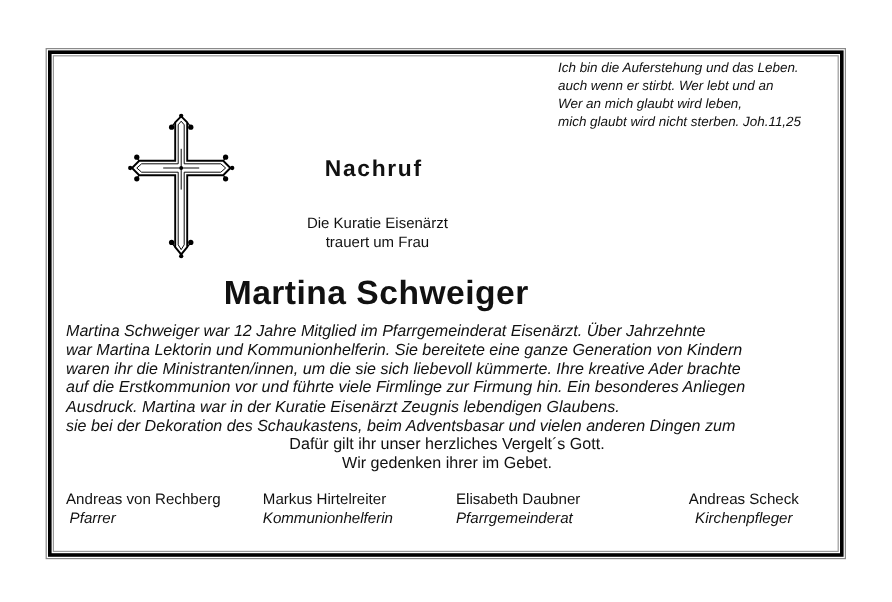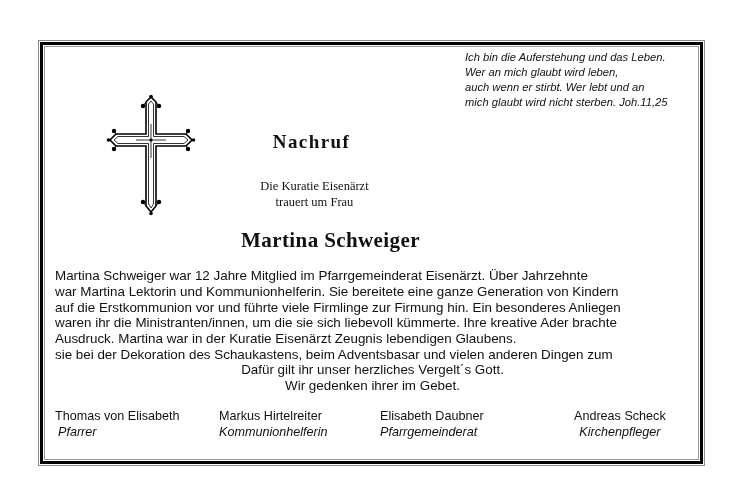--- a/index.html
+++ b/index.html
@@ -8,48 +8,48 @@
   .frame { position:absolute; left:38px; top:40px; width:667px; height:426px;
            border:1px solid #8a8a8a; box-sizing:border-box; }
   .frame-inner { position:absolute; left:1px; top:1px; right:1px; bottom:1px;
            border:3px solid #000; }
   .frame-inner2 { position:absolute; left:1px; top:1px; right:1px; bottom:1px;
            border:1px solid #9a9a9a; }
   .verse { position:absolute; left:465px; top:50px; width:235px;
            font-style:italic; font-size:11.2px; line-height:15px; }
   .verse div { white-space:nowrap; }
   .cross { position:absolute; left:106px; top:94px; width:90px; height:122px; }
-  .title { position:absolute; left:0; width:625px; text-align:center;font-family:Liberation Serif, serif; }
+  .title { position:absolute; left:0; width:625px; text-align:center; }
   #nachruf { top:131px; left:-1px; font-weight:bold; font-size:19px; letter-spacing:1.4px; }
   #sub1 { top:179px; font-size:12.5px; left:2px; }
   #sub2 { top:195px; font-size:12.5px; left:2px; }
-  #name { top:228px; font-weight:bold; font-size:21px; letter-spacing:0.4px; left:18px; }
+  #name { top:228px; font-weight:bold; font-size:28px; letter-spacing:0.4px; left:1px; }
   .body { position:absolute; left:55px; top:268px; width:650px;
-          font-size:13.4px; line-height:15.8px; }
+          font-size:13.4px; line-height:15.8px;font-style:italic; }
   .body div { white-space:nowrap; }
   .closing { position:absolute; left:0; width:743px; text-align:center;
              font-size:13.4px; line-height:15.8px; }
   #close1 { top:362px; left:1px; }
   #close2 { top:378px; left:1px; }
   .sig { position:absolute; top:408px; font-size:12.6px; line-height:16px; }
   .sig .role { font-style:italic; }
 </style>
 </head>
 <body>
 
 <div class="frame">
   <div class="frame-inner">
     <div class="frame-inner2"></div>
   </div>
 </div>
 
 <div class="verse">
   <div>Ich bin die Auferstehung und das Leben.</div>
+  <div>auch wenn er stirbt. Wer lebt und an</div>
   <div>Wer an mich glaubt wird leben,</div>
-  <div>auch wenn er stirbt. Wer lebt und an</div>
   <div>mich glaubt wird nicht sterben. Joh.11,25</div>
 </div>
 
 <svg class="cross" viewBox="0 0 90 122">
   <g fill="none" stroke="#000" stroke-width="1.6" stroke-linejoin="miter">
 
     <path d="M40 8 L45 3 L50 8 L50 40 L80 40 L86 46 L80 52 L50 52 L50 112 L45 118 L40 112 L40 52 L10 52 L4 46 L10 40 L40 40 Z"></path>
   </g>
   <g fill="none" stroke="#000" stroke-width="0.8">
     <path d="M42.5 10 L45 7 L47.5 10 L47.5 42.5 L78 42.5 L82 46 L78 49.5 L47.5 49.5 L47.5 110 L45 114 L42.5 110 L42.5 49.5 L12 49.5 L8 46 L12 42.5 L42.5 42.5 Z"></path>
@@ -83,31 +83,31 @@
 </svg>
 
 <div class="title" id="nachruf">Nachruf</div>
 <div class="title" id="sub1">Die Kuratie Eisenärzt</div>
 <div class="title" id="sub2">trauert um Frau</div>
 <div class="title" id="name">Martina Schweiger</div>
 
 <div class="body">
   <div>Martina Schweiger war 12 Jahre Mitglied im Pfarrgemeinderat Eisenärzt. Über Jahrzehnte</div>
   <div>war Martina Lektorin und Kommunionhelferin. Sie bereitete eine ganze Generation von Kindern</div>
+  <div>waren ihr die Ministranten/innen, um die sie sich liebevoll kümmerte. Ihre kreative Ader brachte</div>
   <div>auf die Erstkommunion vor und führte viele Firmlinge zur Firmung hin. Ein besonderes Anliegen</div>
-  <div>waren ihr die Ministranten/innen, um die sie sich liebevoll kümmerte. Ihre kreative Ader brachte</div>
   <div>Ausdruck. Martina war in der Kuratie Eisenärzt Zeugnis lebendigen Glaubens.</div>
   <div>sie bei der Dekoration des Schaukastens, beim Adventsbasar und vielen anderen Dingen zum</div>
 </div>
 
 <div class="closing" id="close1">Dafür gilt ihr unser herzliches Vergelt´s Gott.</div>
 <div class="closing" id="close2">Wir gedenken ihrer im Gebet.</div>
 
 <div class="sig" style="left:55px;">
-  <div>Thomas von Elisabeth</div>
+  <div>Andreas von Rechberg</div>
   <div class="role" style="padding-left:3px;">Pfarrer</div>
 </div>
 <div class="sig" style="left:219px;">
   <div>Markus Hirtelreiter</div>
   <div class="role">Kommunionhelferin</div>
 </div>
 <div class="sig" style="left:380px;">
   <div>Elisabeth Daubner</div>
   <div class="role">Pfarrgemeinderat</div>
 </div>

